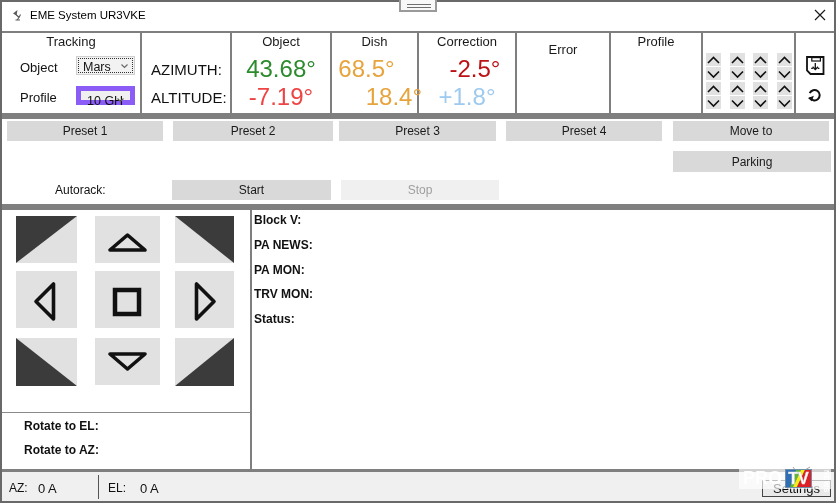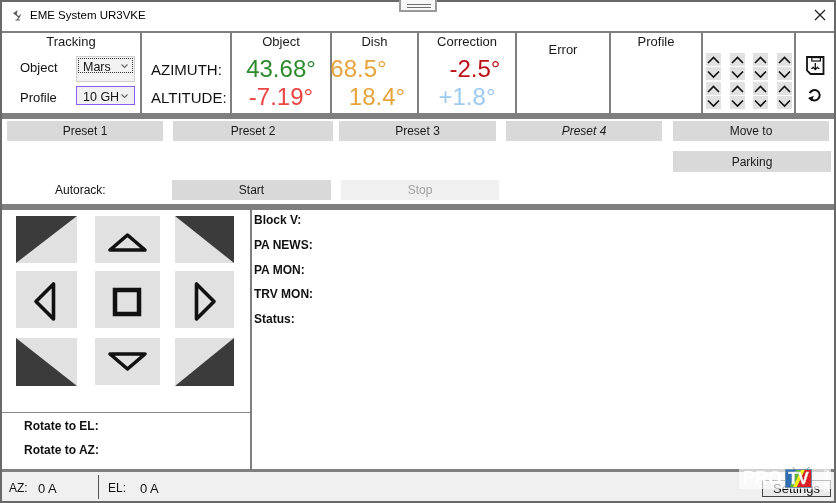--- a/index.html
+++ b/index.html
@@ -45,44 +45,44 @@
 <div class="vdiv" style="left:417px;top:33px;height:80px;"></div>
 <div class="vdiv" style="left:515px;top:33px;height:80px;"></div>
 <div class="vdiv" style="left:609px;top:33px;height:80px;"></div>
 <div class="vdiv" style="left:701px;top:33px;height:80px;"></div>
 <div class="vdiv" style="left:794px;top:33px;height:80px;"></div>
 
 <div class="hdr" style="left:2px;top:34px;width:138px;">Tracking</div>
 <div class="abs" style="left:20px;top:60px;font-size:13px;">Object</div>
 <div class="abs" style="left:20px;top:90px;font-size:13px;">Profile</div>
 
-<div class="abs" style="left:76px;top:56px;width:59px;height:26px;border:1px solid #cfcfcf;background:#f2f2f2;">
+<div class="abs" style="left:76px;top:56px;width:59px;height:19px;border:1px solid #cfcfcf;background:#f2f2f2;">
   <div style="position:absolute;left:1px;top:1px;width:55px;height:15px;border:1px dotted #333;"></div>
   <div style="position:absolute;left:6px;top:2.5px;font-size:12.5px;">Mars</div>
   <svg style="position:absolute;right:6px;top:7px" width="7" height="5" viewBox="0 0 7 5">
       <path d="M0.5 0.5 L3.5 3.5 L6.5 0.5" stroke="#666" stroke-width="1.1" fill="none"></path>
     </svg>
 </div>
-<div class="abs" style="left:76px;top:86px;width:59px;height:19px;background:#f0f0f0;border:1px solid #8b5cf6;">
+<div class="abs" style="left:76px;top:86px;width:59px;height:19px;background:#f0f0f0;border:5px solid #8b5cf6;">
   <div style="position:absolute;left:6px;top:2.5px;font-size:12.5px;">10 GH</div>
   <svg style="position:absolute;right:6px;top:7px" width="7" height="5" viewBox="0 0 7 5">
       <path d="M0.5 0.5 L3.5 3.5 L6.5 0.5" stroke="#666" stroke-width="1.1" fill="none"></path>
     </svg>
 </div>
 
 <div class="abs" style="left:151px;top:61px;font-size:15px;">AZIMUTH:</div>
 <div class="abs" style="left:151px;top:89px;font-size:15px;">ALTITUDE:</div>
 
 <div class="hdr" style="left:232px;top:34px;width:98px;">Object</div>
 <div class="val" style="left:232px;top:55px;width:98px;color:#2c8b2c;">43.68°</div>
 <div class="val" style="left:232px;top:83px;width:98px;color:#ef4444;">-7.19°</div>
 
 <div class="hdr" style="left:332px;top:34px;width:85px;">Dish</div>
-<div class="val" style="left:316px;top:55px;width:85px;color:#e7a33c;">68.5°</div>
-<div class="val" style="left:332px;top:83px;width:90px;color:#e7a33c;">18.4°</div>
+<div class="val" style="left:324px;top:55px;width:85px;color:#e7a33c;">68.5°</div>
+<div class="val" style="left:332px;top:83px;width:90px;color:#e7a33c;text-align:right;">18.4°</div>
 
 <div class="hdr" style="left:419px;top:34px;width:96px;">Correction</div>
 <div class="val" style="left:419px;top:55px;width:112px;color:#bb1117;">-2.5°</div>
 <div class="val" style="left:419px;top:83px;width:96px;color:#9ecaf0;">+1.8°</div>
 
 <div class="hdr" style="left:517px;top:34px;width:92px;margin-top:8px;">Error</div>
 <div class="hdr" style="left:611px;top:34px;width:90px;">Profile</div>
 
 <div id="chev">
     <div style="position:absolute;left:706px;top:52.5px;width:15px;height:13px;background:#e1e1e1;"><svg width="15" height="13" viewBox="0 0 15 13">
@@ -144,21 +144,21 @@
 <svg class="abs" style="left:808px;top:88px" width="14" height="14" viewBox="0 0 14 14">
   <path d="M1.7 5.2 A 5.2 5.2 0 1 1 1.8 9.4" stroke="#111" stroke-width="2" fill="none"></path>
   <path d="M0 9.9 L5.9 7.8 L3.7 13.2 Z" fill="#111"></path>
 </svg>
 
 <div class="hbar" style="top:113px;height:6px;"></div>
 
 <div class="btn" style="left:7px;top:121px;width:156px;height:20px;">Preset 1</div>
 <div class="btn" style="left:173px;top:121px;width:160px;height:20px;">Preset 2</div>
 <div class="btn" style="left:339px;top:121px;width:157px;height:20px;">Preset 3</div>
-<div class="btn" style="left:506px;top:121px;width:156px;height:20px;font-style:italic;">Preset 4</div>
+<div class="btn" style="left:506px;top:121px;width:156px;height:20px;">Preset 4</div>
 <div class="btn" style="left:673px;top:121px;width:156px;height:20px;">Move to</div>
 <div class="btn" style="left:673px;top:151px;width:158px;height:21px;">Parking</div>
 <div class="abs" style="left:55px;top:183px;font-size:12px;">Autorack:</div>
 <div class="btn" style="left:172px;top:180px;width:159px;height:20px;">Start</div>
 <div class="btn dis" style="left:341px;top:180px;width:158px;height:20px;">Stop</div>
 
 <div class="hbar" style="top:204px;height:6px;"></div>
 
 <div class="vdiv" style="left:250px;top:210px;height:259px;"></div>
 

